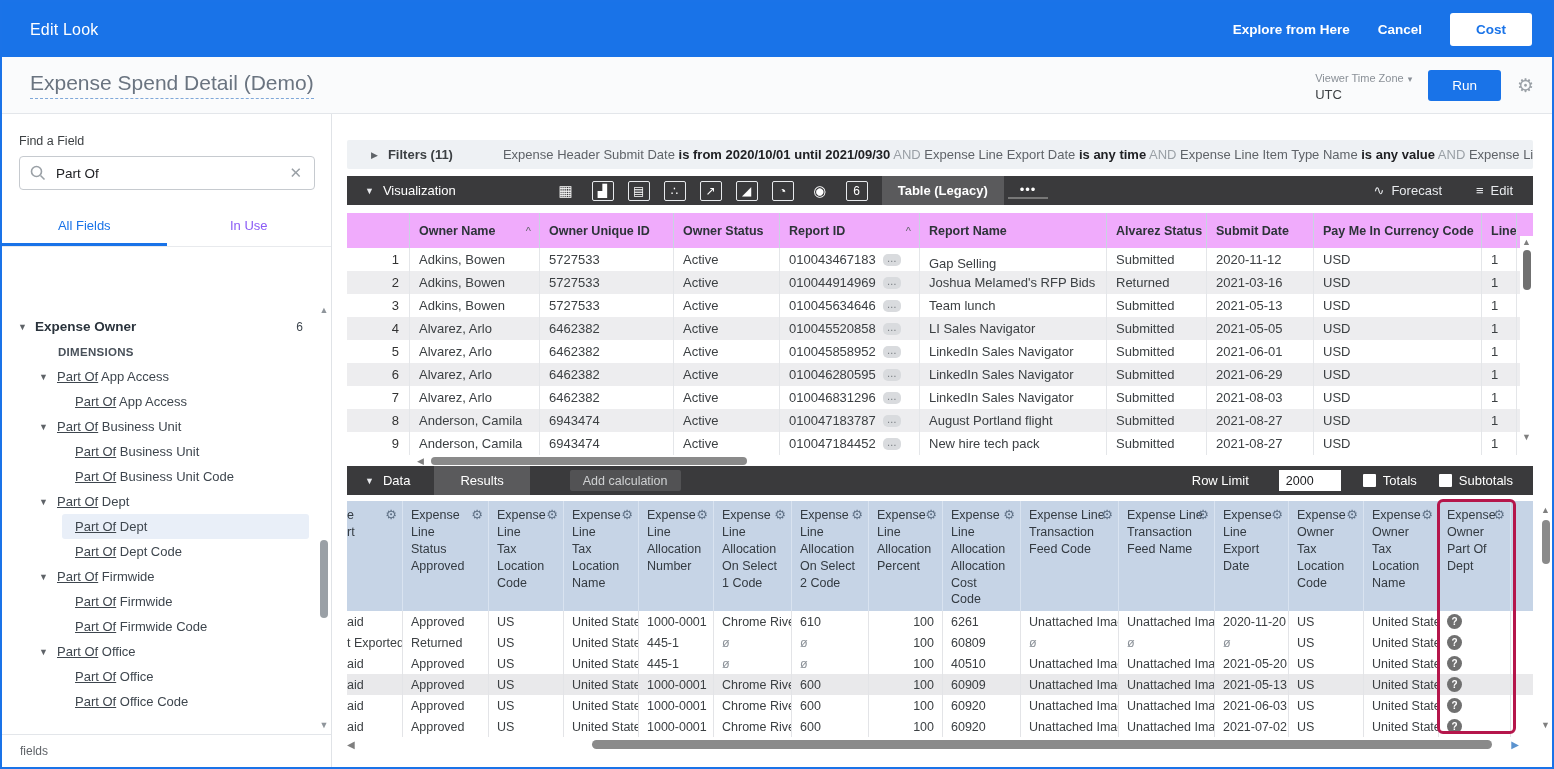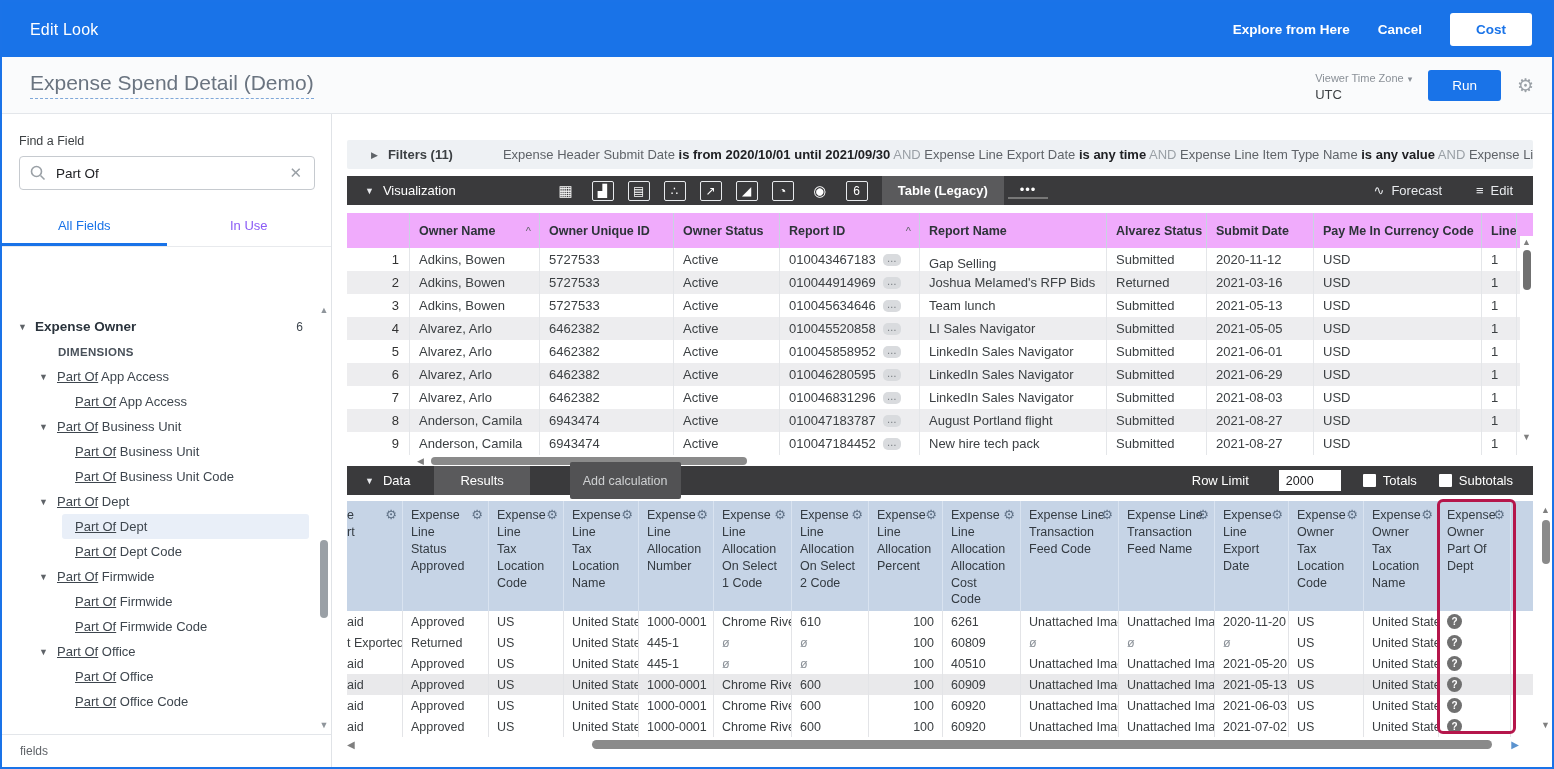--- a/index.html
+++ b/index.html
@@ -91,21 +91,21 @@
   .hscroll{position:relative;height:13px;background:#fff;}
   .hscroll .arr{position:absolute;top:1px;font-size:9px;color:#7f7f7f;cursor:pointer;}
   .hscroll .thumb{position:absolute;top:2px;height:8px;background:#8a8a8a;border-radius:4px;cursor:grab;}
   #up-vscroll{position:absolute;right:0;top:23px;bottom:13px;width:13px;background:#fff;}
   #up-vscroll .arr{position:absolute;left:0;right:0;text-align:center;font-size:9px;color:#7f7f7f;cursor:pointer;}
   #up-vscroll .thumb{position:absolute;left:3px;width:8px;top:14px;height:40px;background:#707070;border-radius:4px;cursor:grab;}
 
   
   #databar{top:352px;}
   .res-tab{height:29px;display:flex;align-items:center;padding:0 26px;background:#5a5a5c;color:#fff;font-size:13px;margin-left:24px;cursor:pointer;}
-  .addcalc{height:37px;display:flex;align-items:center;padding:0 13px;background:#525254;color:#cfd1d3;font-size:12.5px;margin-left:40px;border-radius:2px;cursor:pointer;}
+  .addcalc{height:21px;display:flex;align-items:center;padding:0 13px;background:#525254;color:#cfd1d3;font-size:12.5px;margin-left:40px;border-radius:2px;cursor:pointer;}
   .rl-label{font-size:13px;color:#fff;}
   #rowlimit{width:62px;height:21px;border:1px solid #fff;background:#fff;font-size:12.5px;color:#202124;padding:0 6px;margin-left:8px;}
   .cb-wrap{display:flex;align-items:center;gap:7px;font-size:13px;color:#fff;cursor:pointer;}
   .cb{width:13px;height:13px;background:#fff;border-radius:1px;display:inline-block;}
   #databar .db-right{gap:22px;}
 
   
   #dntable{position:absolute;left:15px;top:387px;width:1186px;height:236px;overflow:hidden;}
   .dn-h{display:flex;height:110px;background:#c6d4e6;}
   .dn-h .hc{position:relative;padding:6px 4px 0 8px;font-size:12.5px;color:#333a41;line-height:1.35;border-right:1px solid #d9e3f0;cursor:pointer;overflow:hidden;}

